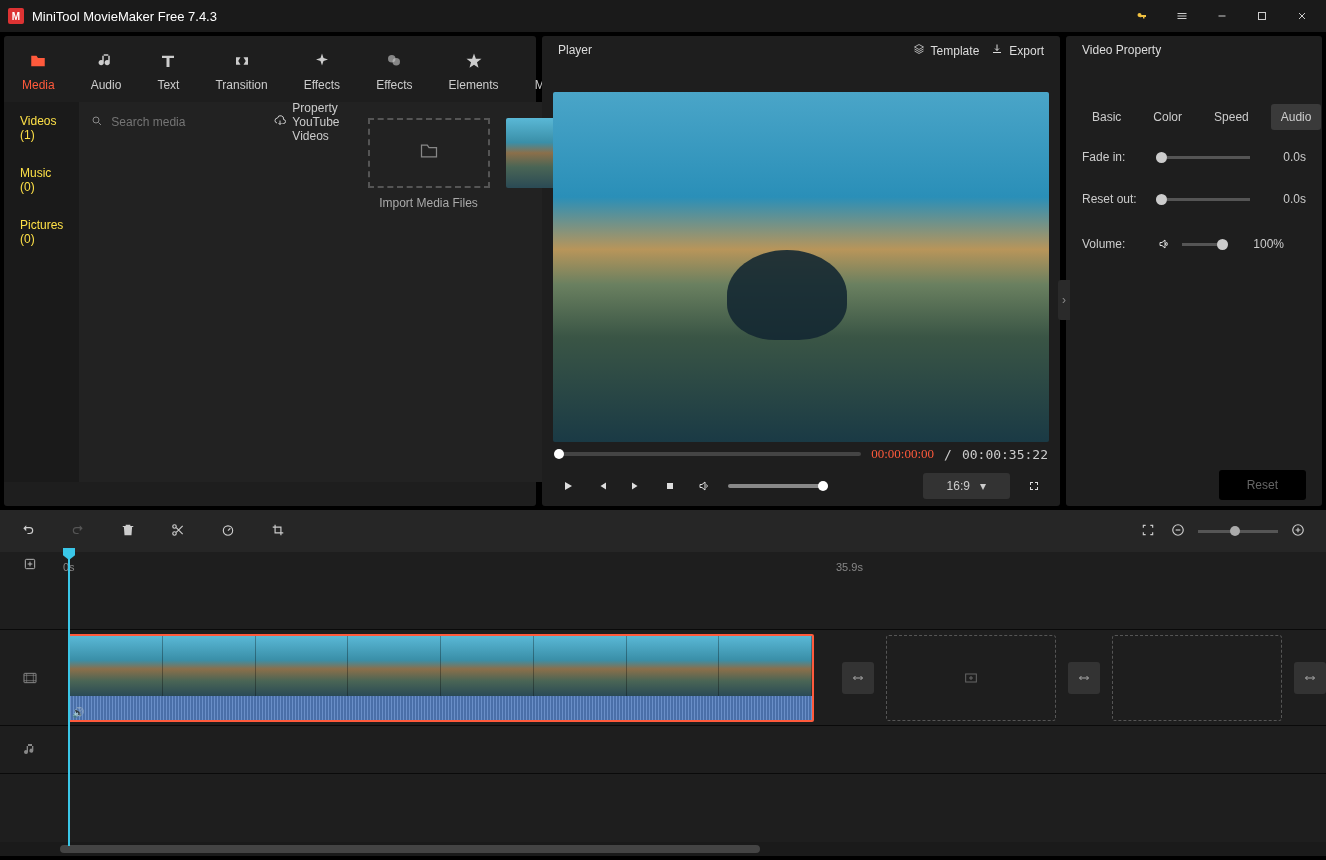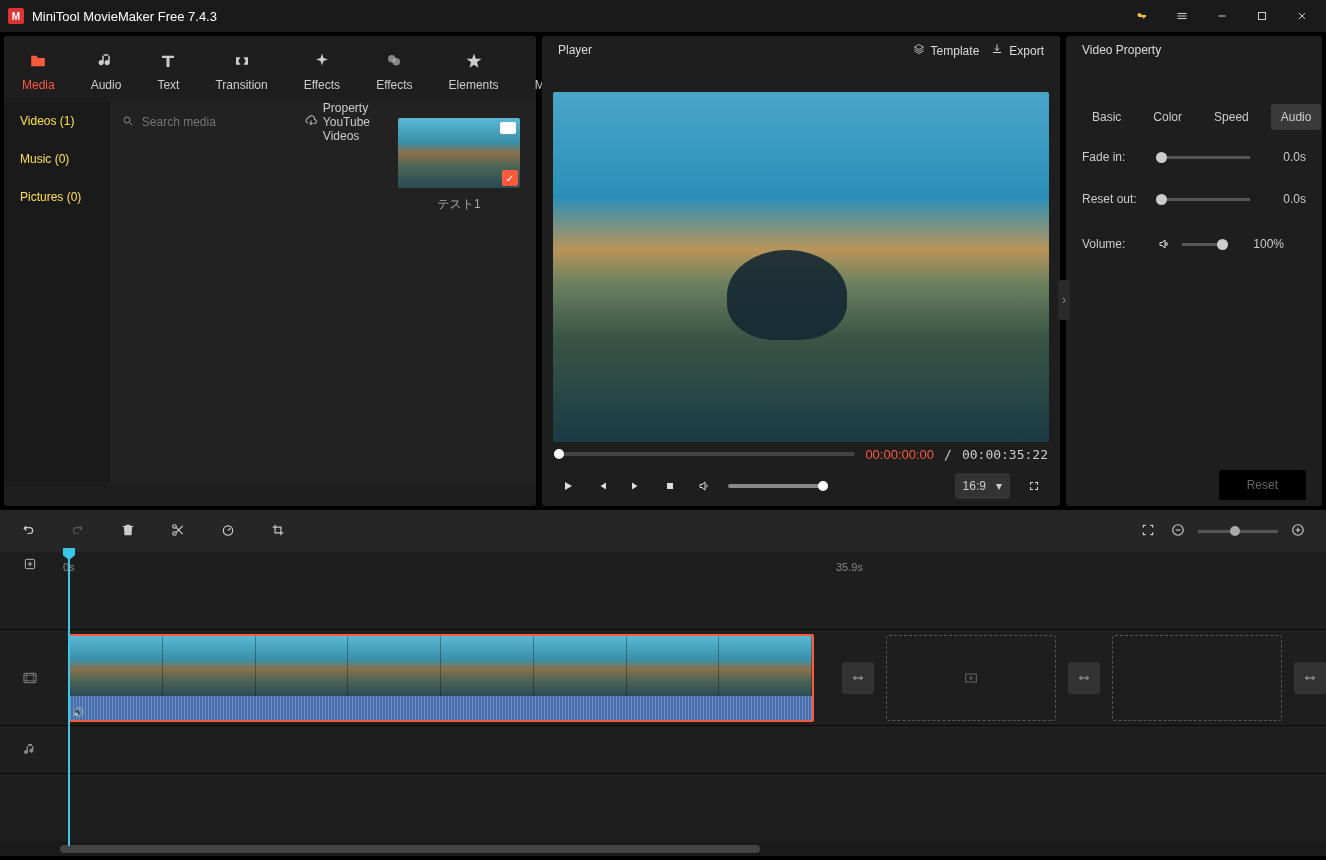--- a/index.html
+++ b/index.html
@@ -35,27 +35,27 @@
 .thlabel{color:#aaa;font-size:12px}
 .phdr{height:56px;display:flex;align-items:flex-start;padding:7px 16px;gap:12px}
 .phdr .ttl{flex:1;color:#ddd;font-size:12px}
 .pbtn{display:flex;align-items:center;gap:6px;color:#ddd;cursor:pointer;font-size:12px}
 .preview{flex:1;display:flex;flex-direction:column;padding:0 8px}
 .vframe{flex:1;background:linear-gradient(180deg,#4aa5c8 0%,#2a8fb8 30%,#b8955a 45%,#6a8060 55%,#3a5545 70%,#1a3a45 100%);border-radius:2px;margin:0 auto;width:496px;height:280px;position:relative;overflow:hidden}
 .vframe::before{content:'';position:absolute;top:45%;left:35%;width:120px;height:90px;background:rgba(20,40,50,.9);border-radius:50% 50% 40% 40%}
 .scrub{height:24px;display:flex;align-items:center;padding:8px 4px;gap:10px}
 .sbar{flex:1;height:4px;background:#444;border-radius:2px;position:relative}
 .sdot{position:absolute;left:0;top:-3px;width:10px;height:10px;background:#fff;border-radius:50%}
-.tcode{color:#ff5a3c;font-size:13px;font-family:Liberation Sans, sans-serif}
+.tcode{color:#ff5a3c;font-size:13px;font-family:Liberation Serif, serif}
 .tcode2{color:#ccc;font-size:13px;font-family:monospace}
 .pcontrols{height:40px;display:flex;align-items:center;padding:0 8px;gap:14px}
 .pctl{width:20px;height:20px;color:#ddd;cursor:pointer;display:flex;align-items:center;justify-content:center}
 .vol{width:100px;height:4px;background:#888;border-radius:2px;position:relative;cursor:pointer}
 .vol .vdot{position:absolute;right:0;top:-3px;width:10px;height:10px;background:#fff;border-radius:50%}
-.aspect{margin-left:auto;background:#333;padding:6px 8px;border-radius:3px;display:flex;gap:10px;cursor:pointer;align-items:center;font-size:12px}
+.aspect{margin-left:auto;background:#333;padding:6px 24px;border-radius:3px;display:flex;gap:10px;cursor:pointer;align-items:center;font-size:12px}
 .props{padding:12px 16px}
 .tabrow{display:flex;gap:12px;margin-bottom:20px}
 .ptab{padding:6px 10px;color:#ccc;cursor:pointer;border-radius:3px;font-size:12px}
 .ptab.active{background:#3a3a3a}
 .prow{display:flex;align-items:center;gap:10px;margin-bottom:28px;font-size:12px}
 .plabel{width:64px;color:#ccc}
 .pslider{flex:1;height:3px;background:#555;position:relative;cursor:pointer}
 .pslider .pd{position:absolute;left:0;top:-4px;width:11px;height:11px;background:#ccc;border-radius:50%}
 .pslider .pd.full{left:calc(100% - 11px)}
 .pval{width:46px;text-align:right;color:#ccc}
@@ -213,20 +213,28 @@
           <input class="sinput" placeholder="Search media" style="">
           <div class="ytlink">
             <span><svg viewBox="0 0 24 24" width="14" height="14">
                   <path d="M6 16a5 5 0 0 1 1-9.9A6 6 0 0 1 19 9a4 4 0 0 1 0 8h-2m-5-6v8m-3-3l3 3 3-3" fill="none" stroke="currentColor" stroke-width="2"></path>
                 </svg></span>
             <span>Property YouTube Videos</span>
           </div>
         </div>
         <div class="thumbs">
           <div class="thumb">
+            <div class="thbox">
+                <span><svg viewBox="0 0 24 24" width="22" height="22">
+                    <path d="M3 5h7l2 3h9v11H3z" fill="none" stroke="currentColor" stroke-width="1.5"></path>
+                  </svg></span>
+              </div>
+            <div class="thlabel">Import Media Files</div>
+          </div>
+          <div class="thumb">
             <div class="thimg">
               <div class="camico"></div>
               <div class="chk">✓</div>
             </div>
             <div class="thlabel">テスト1</div>
           </div>
         </div>
       </div>
     </div>
   </div>

